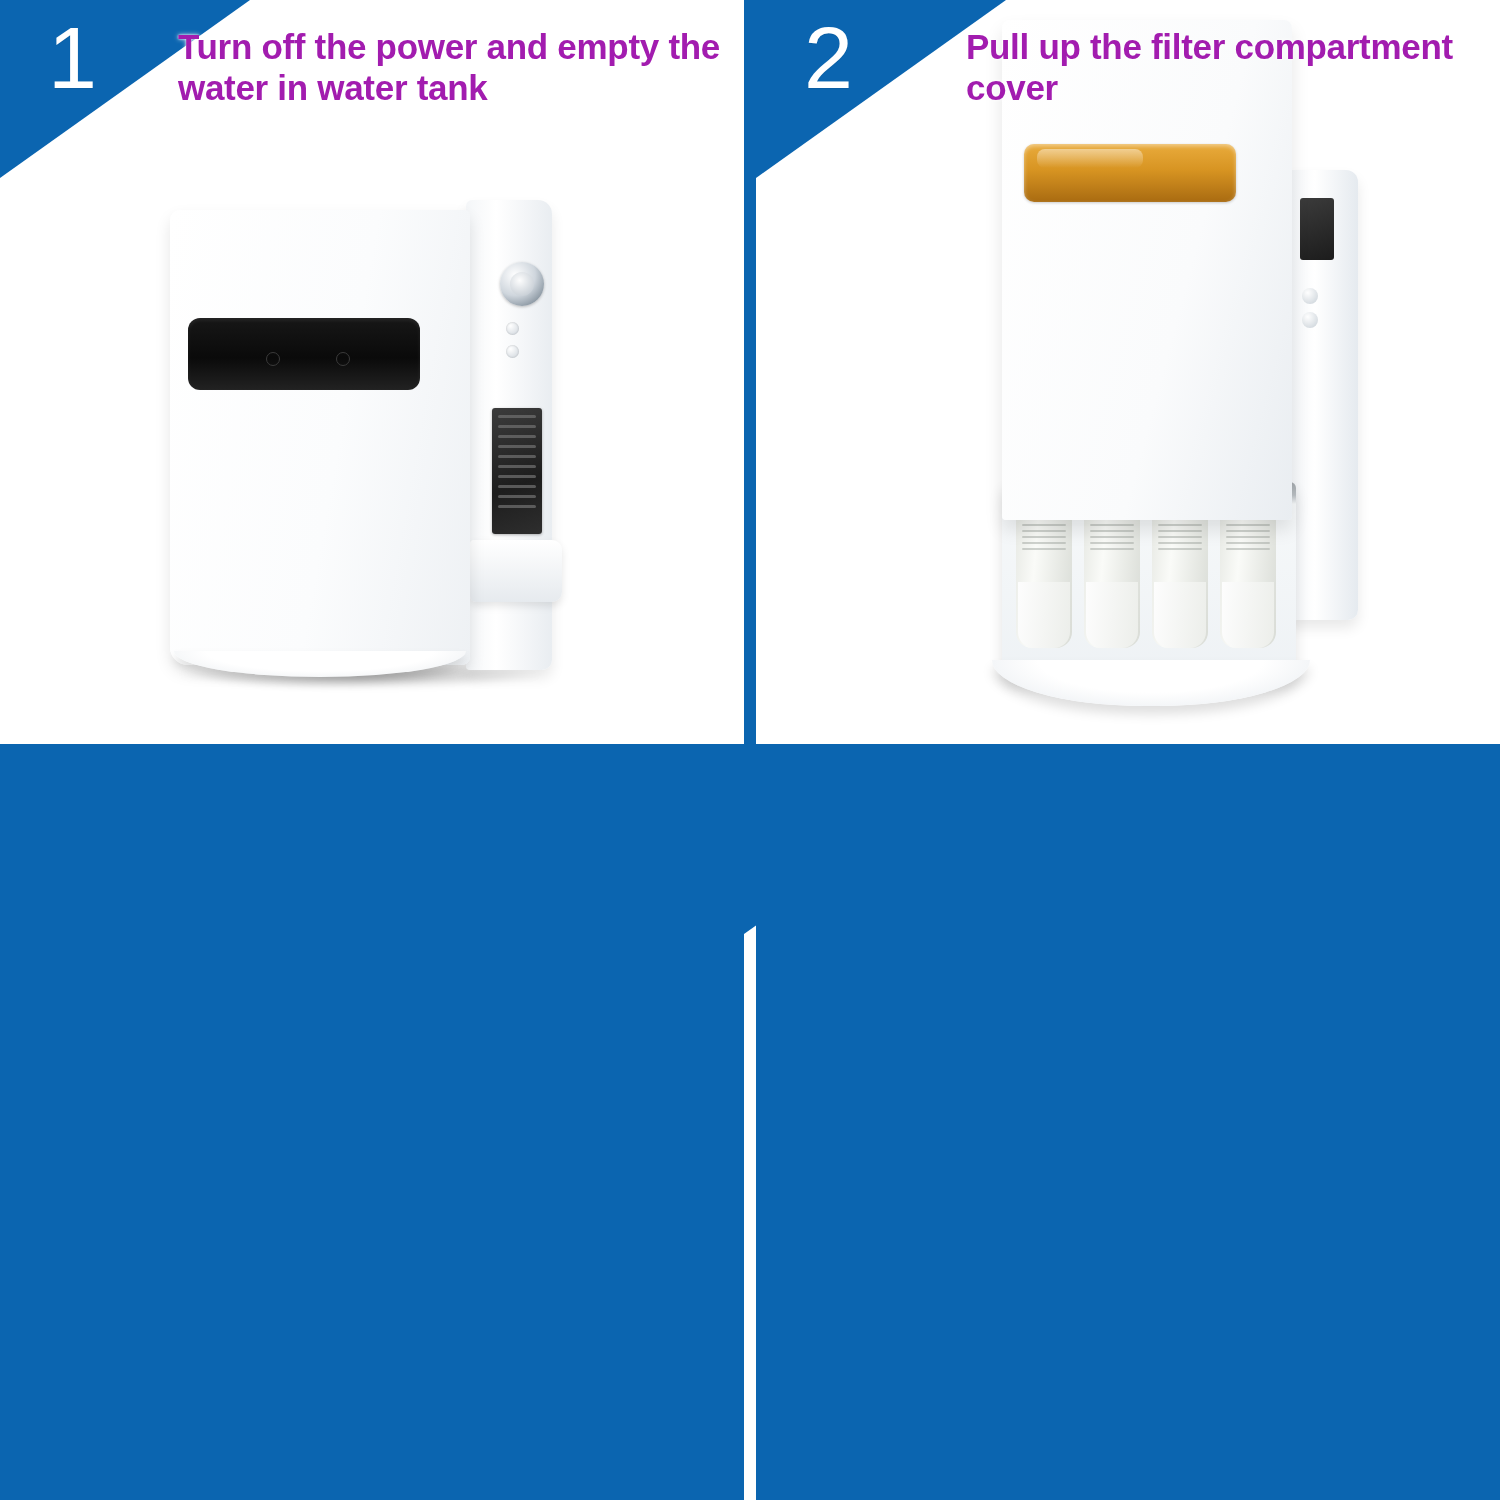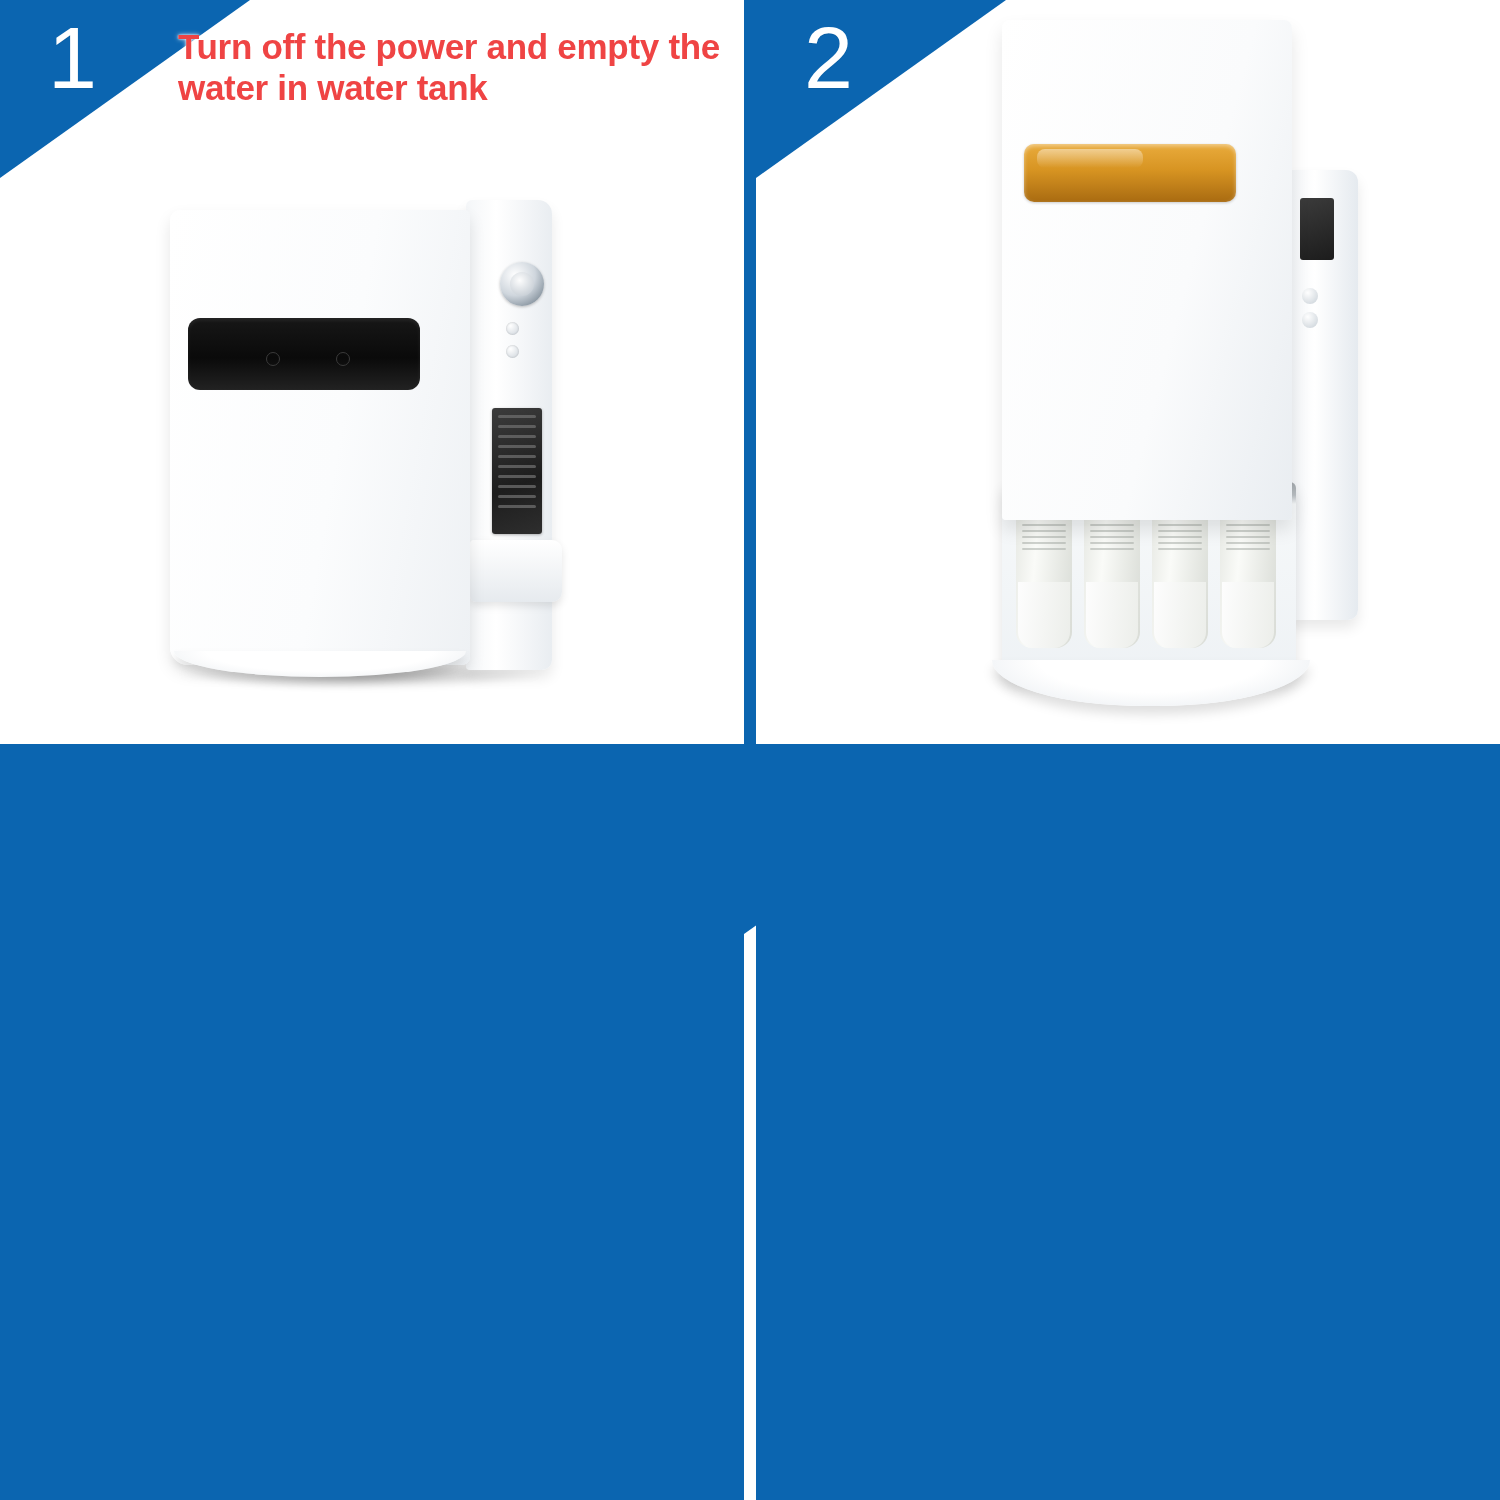--- a/index.html
+++ b/index.html
@@ -46,21 +46,21 @@
     letter-spacing: -1px;
     font-family: "Liberation Sans", sans-serif;
     text-shadow: 0 1px 1px rgba(0,0,0,.08);
   }
   .caption {
     position: absolute;
     top: 26px;
     left: 178px;
     right: 14px;
     z-index: 4;
-    color: #ef4444;
+    color: #a21caf;
     font-size: 35px;
     line-height: 1.18;
     font-weight: 700;
     letter-spacing: -0.3px;
     text-shadow: 0 0 2px rgba(255,255,255,.95), 0 0 5px rgba(255,255,255,.8);
   }
   .caption.narrow { left: 210px; }
   .caption.p3 { left: 206px; font-size: 34.5px; }
 
   
@@ -219,20 +219,21 @@
           <i></i>
       </div>
     </div>
   </section>
 
   <div class="vdiv"></div>
 
   <section class="panel">
     <div class="corner"></div>
     <div class="stepnum">2</div>
+    <div class="caption narrow">Pull up the filter compartment cover</div>
 
     <div class="photo p2-photo">
       <div class="p2-side"></div>
       <div class="p2-sidelabel"></div>
       <div class="p2-sideknob"></div>
       <div class="p2-sideknob2"></div>
 
       <div class="p2-bay">
         <div class="p2-bayshade"></div>
         <div class="p2-cart" style="left:14px">

